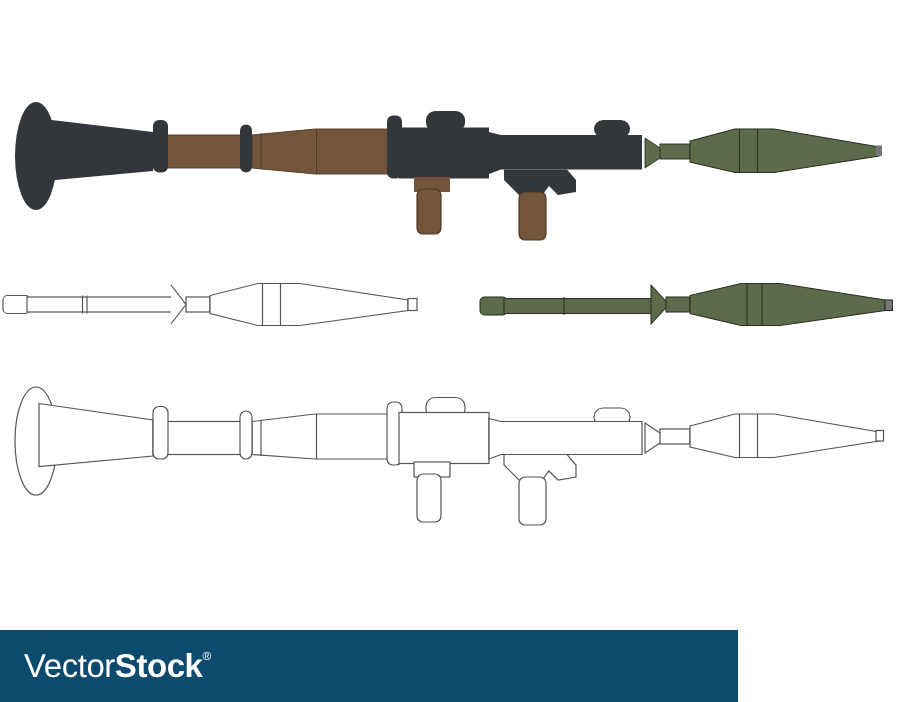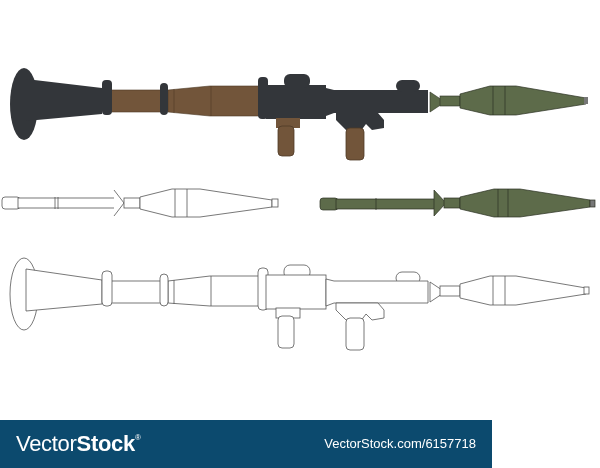--- a/index.html
+++ b/index.html
@@ -99,14 +99,13 @@
     <line x1="493" y1="276" x2="493" y2="305"></line>
     <line x1="505" y1="276" x2="505" y2="305"></line>
     <rect x="584" y="287" width="5" height="7"></rect>
   </g>
 </svg>
 
 <div class="footer">
   <div class="logo">
     <span class="light">Vector</span><span class="bold">Stock</span><sup>®</sup>
   </div>
-  <div class="url">VectorStock.com/6157718</div>
 </div>
 
 </body></html>

